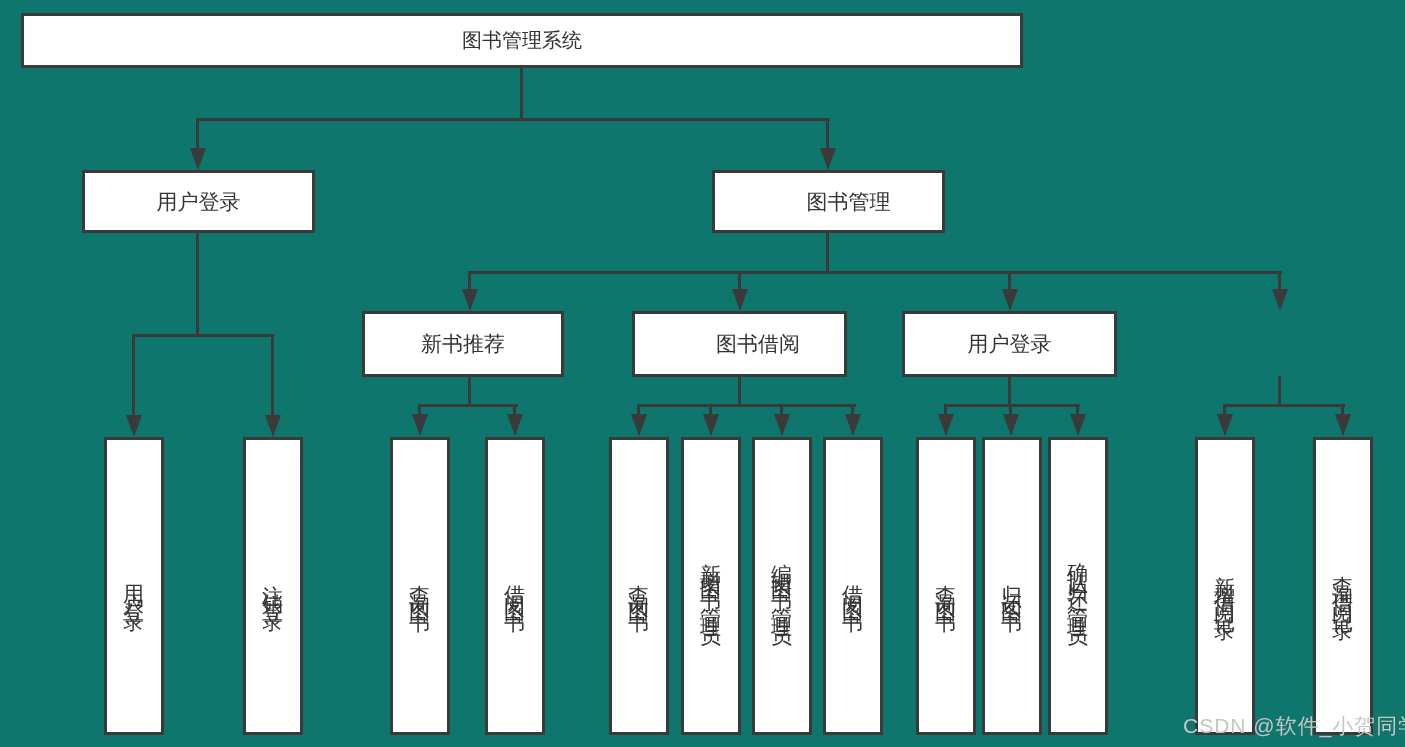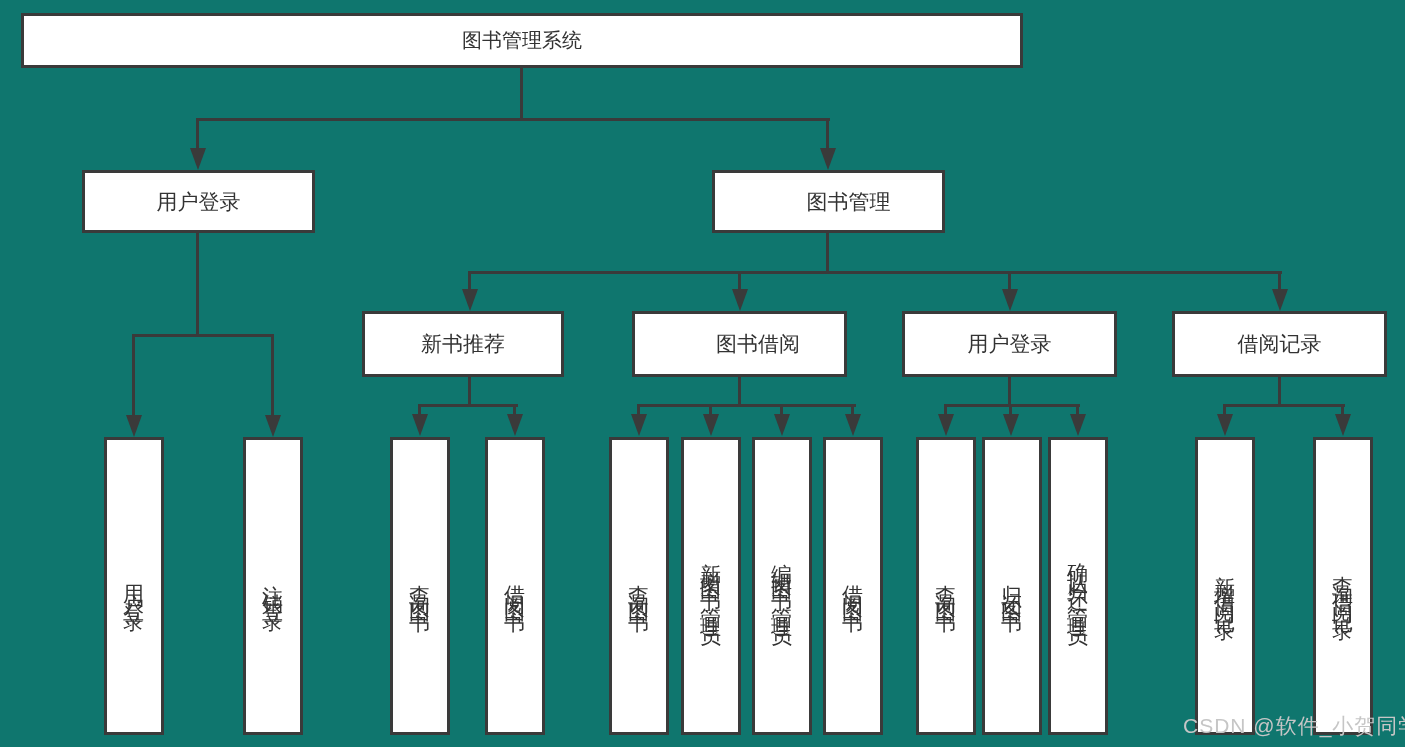--- a/index.html
+++ b/index.html
@@ -46,23 +46,20 @@
   </div>
 
   <div class="node" style="left:362px;top:311px;width:202px;height:66px;">
     <span>新书推荐</span>
   </div>
   <div class="node" style="left:632px;top:311px;width:215px;height:66px;padding-left:37px;">
     <span>图书借阅</span>
   </div>
   <div class="node" style="left:902px;top:311px;width:215px;height:66px;">
     <span>用户登录</span>
-  </div>
-  <div class="node" style="left:1172px;top:311px;width:215px;height:66px;">
-    <span>借阅记录</span>
   </div>
 
   <div class="node leaf" style="left:104px;top:437px;width:60px;height:298px;">
     <span>用户登录</span>
   </div>
   <div class="node leaf" style="left:243px;top:437px;width:60px;height:298px;">
     <span>注销登录</span>
   </div>
 
   <div class="node leaf" style="left:390px;top:437px;width:60px;height:298px;">

